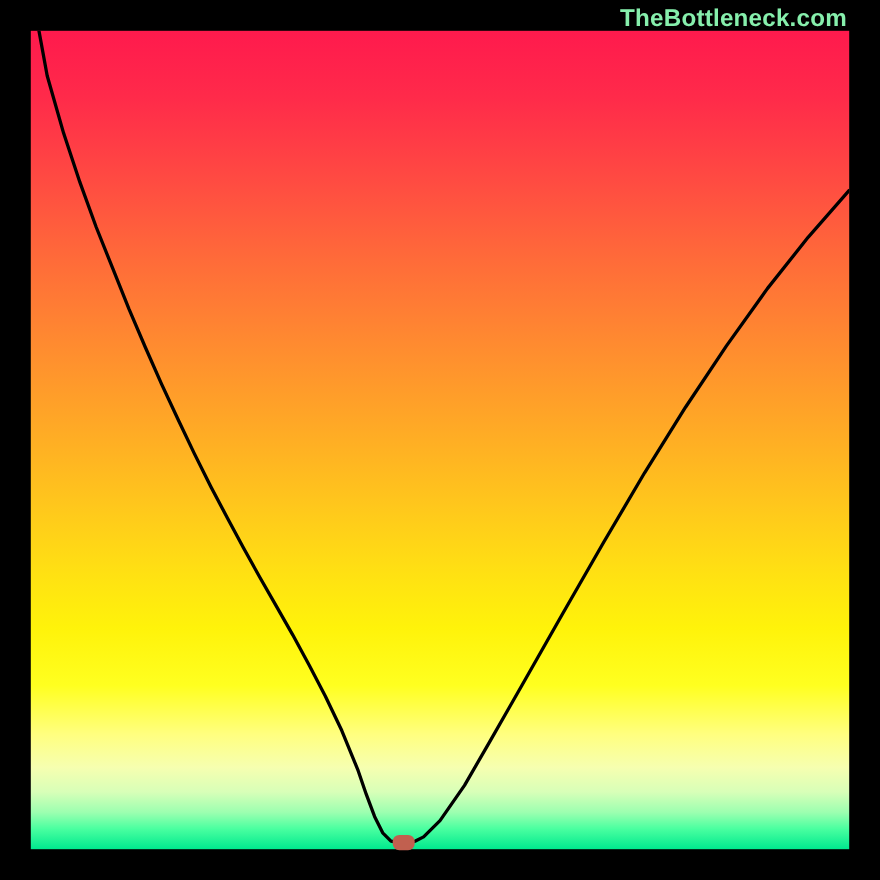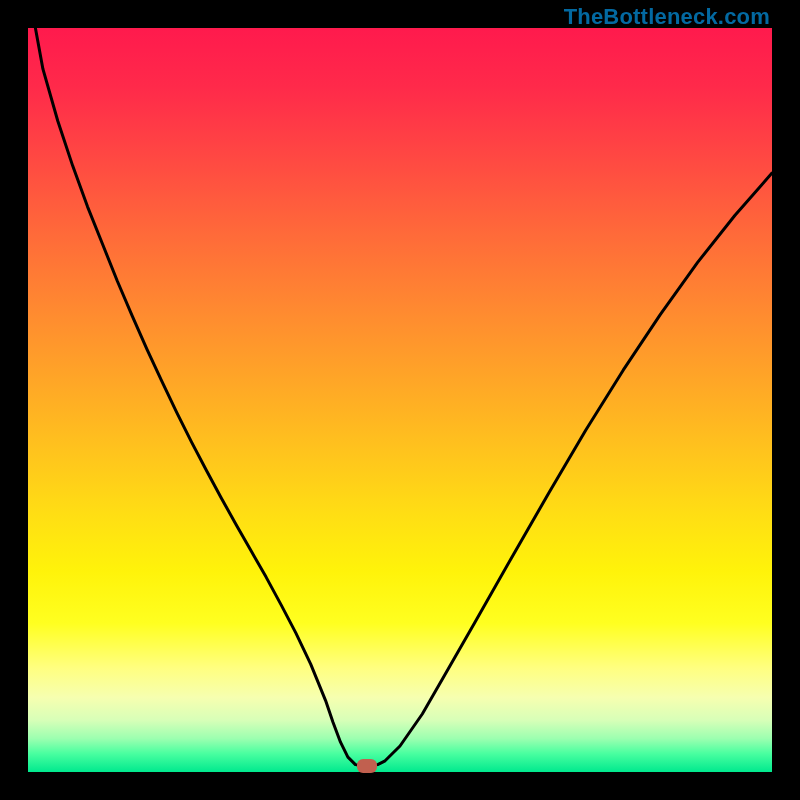--- a/index.html
+++ b/index.html
@@ -42,21 +42,21 @@
       #d8ffb8 93%,
       #9cffb0 95.5%,
       #4affa0 97.5%,
       #00e98e 100%
     );
   }
   .watermark {
     position: absolute;
     top: 4px;
     right: 30px;
-    color: #0369a1;
+    color: #86efac;
     font-size: 22px;
     font-weight: 600;
     letter-spacing: 0.2px;
     user-select: none;
   }
   svg.curve {
     position: absolute;
     left: 0;
     top: 0;
     width: 744px;

